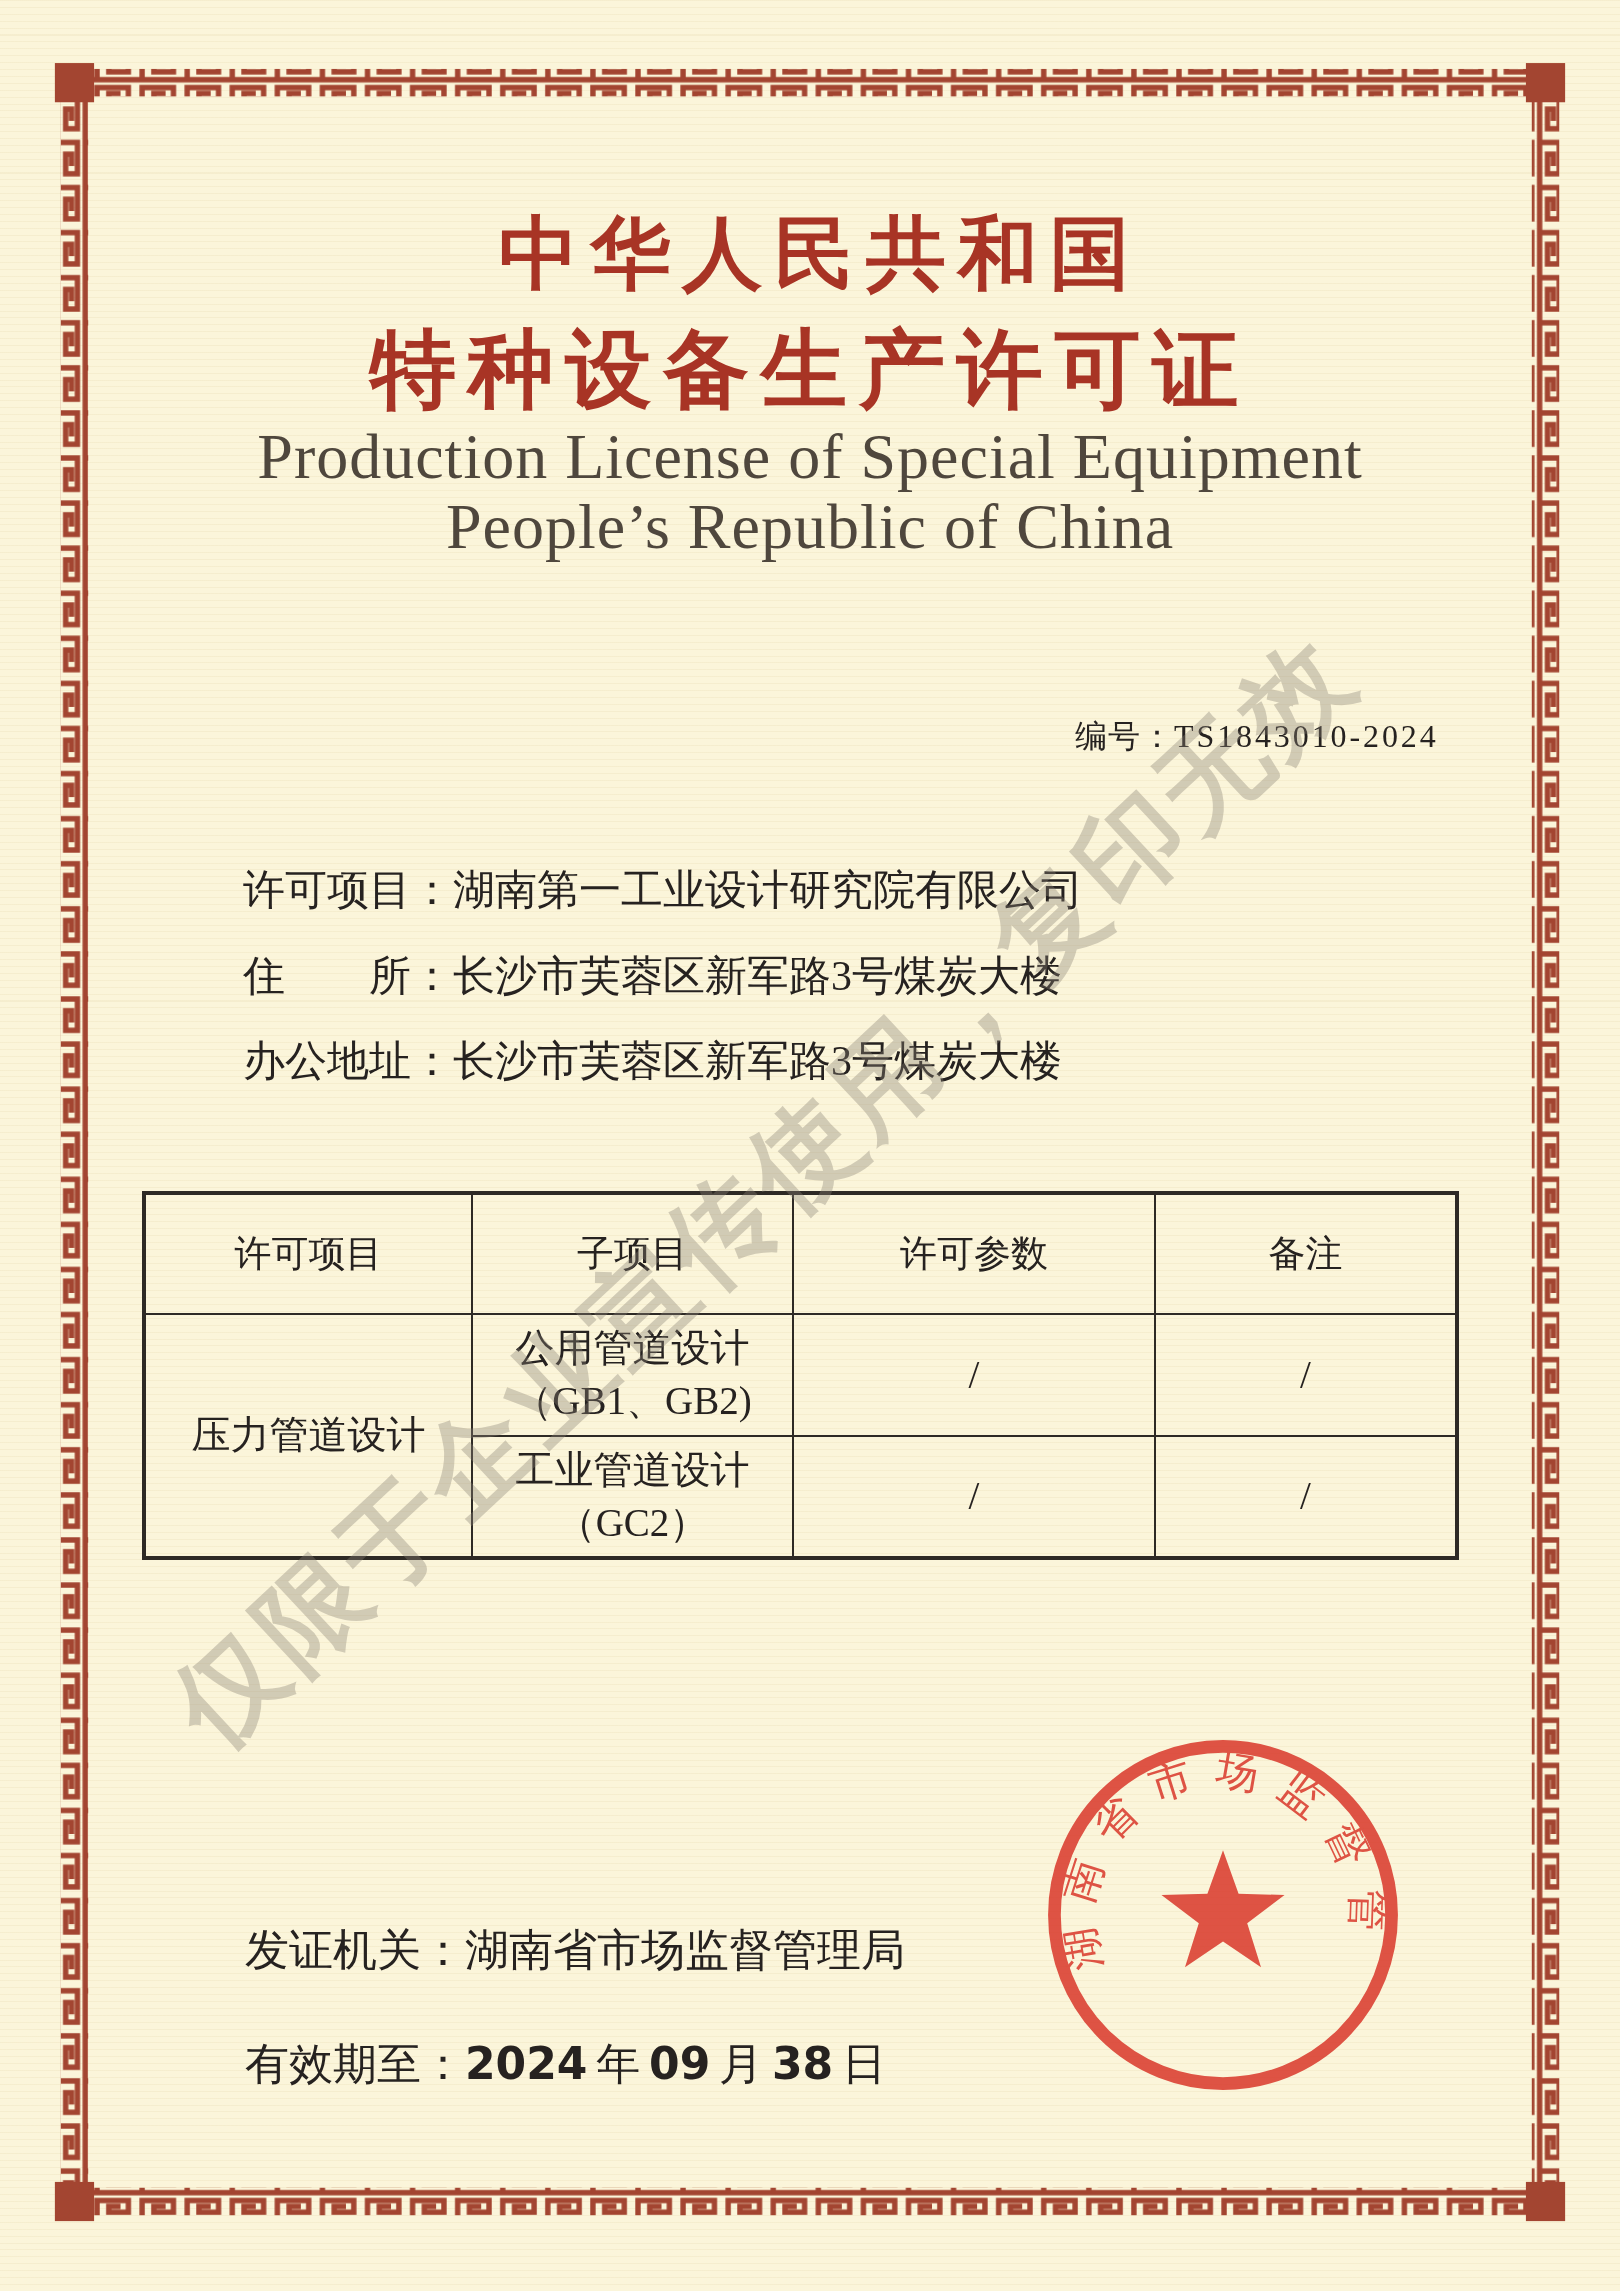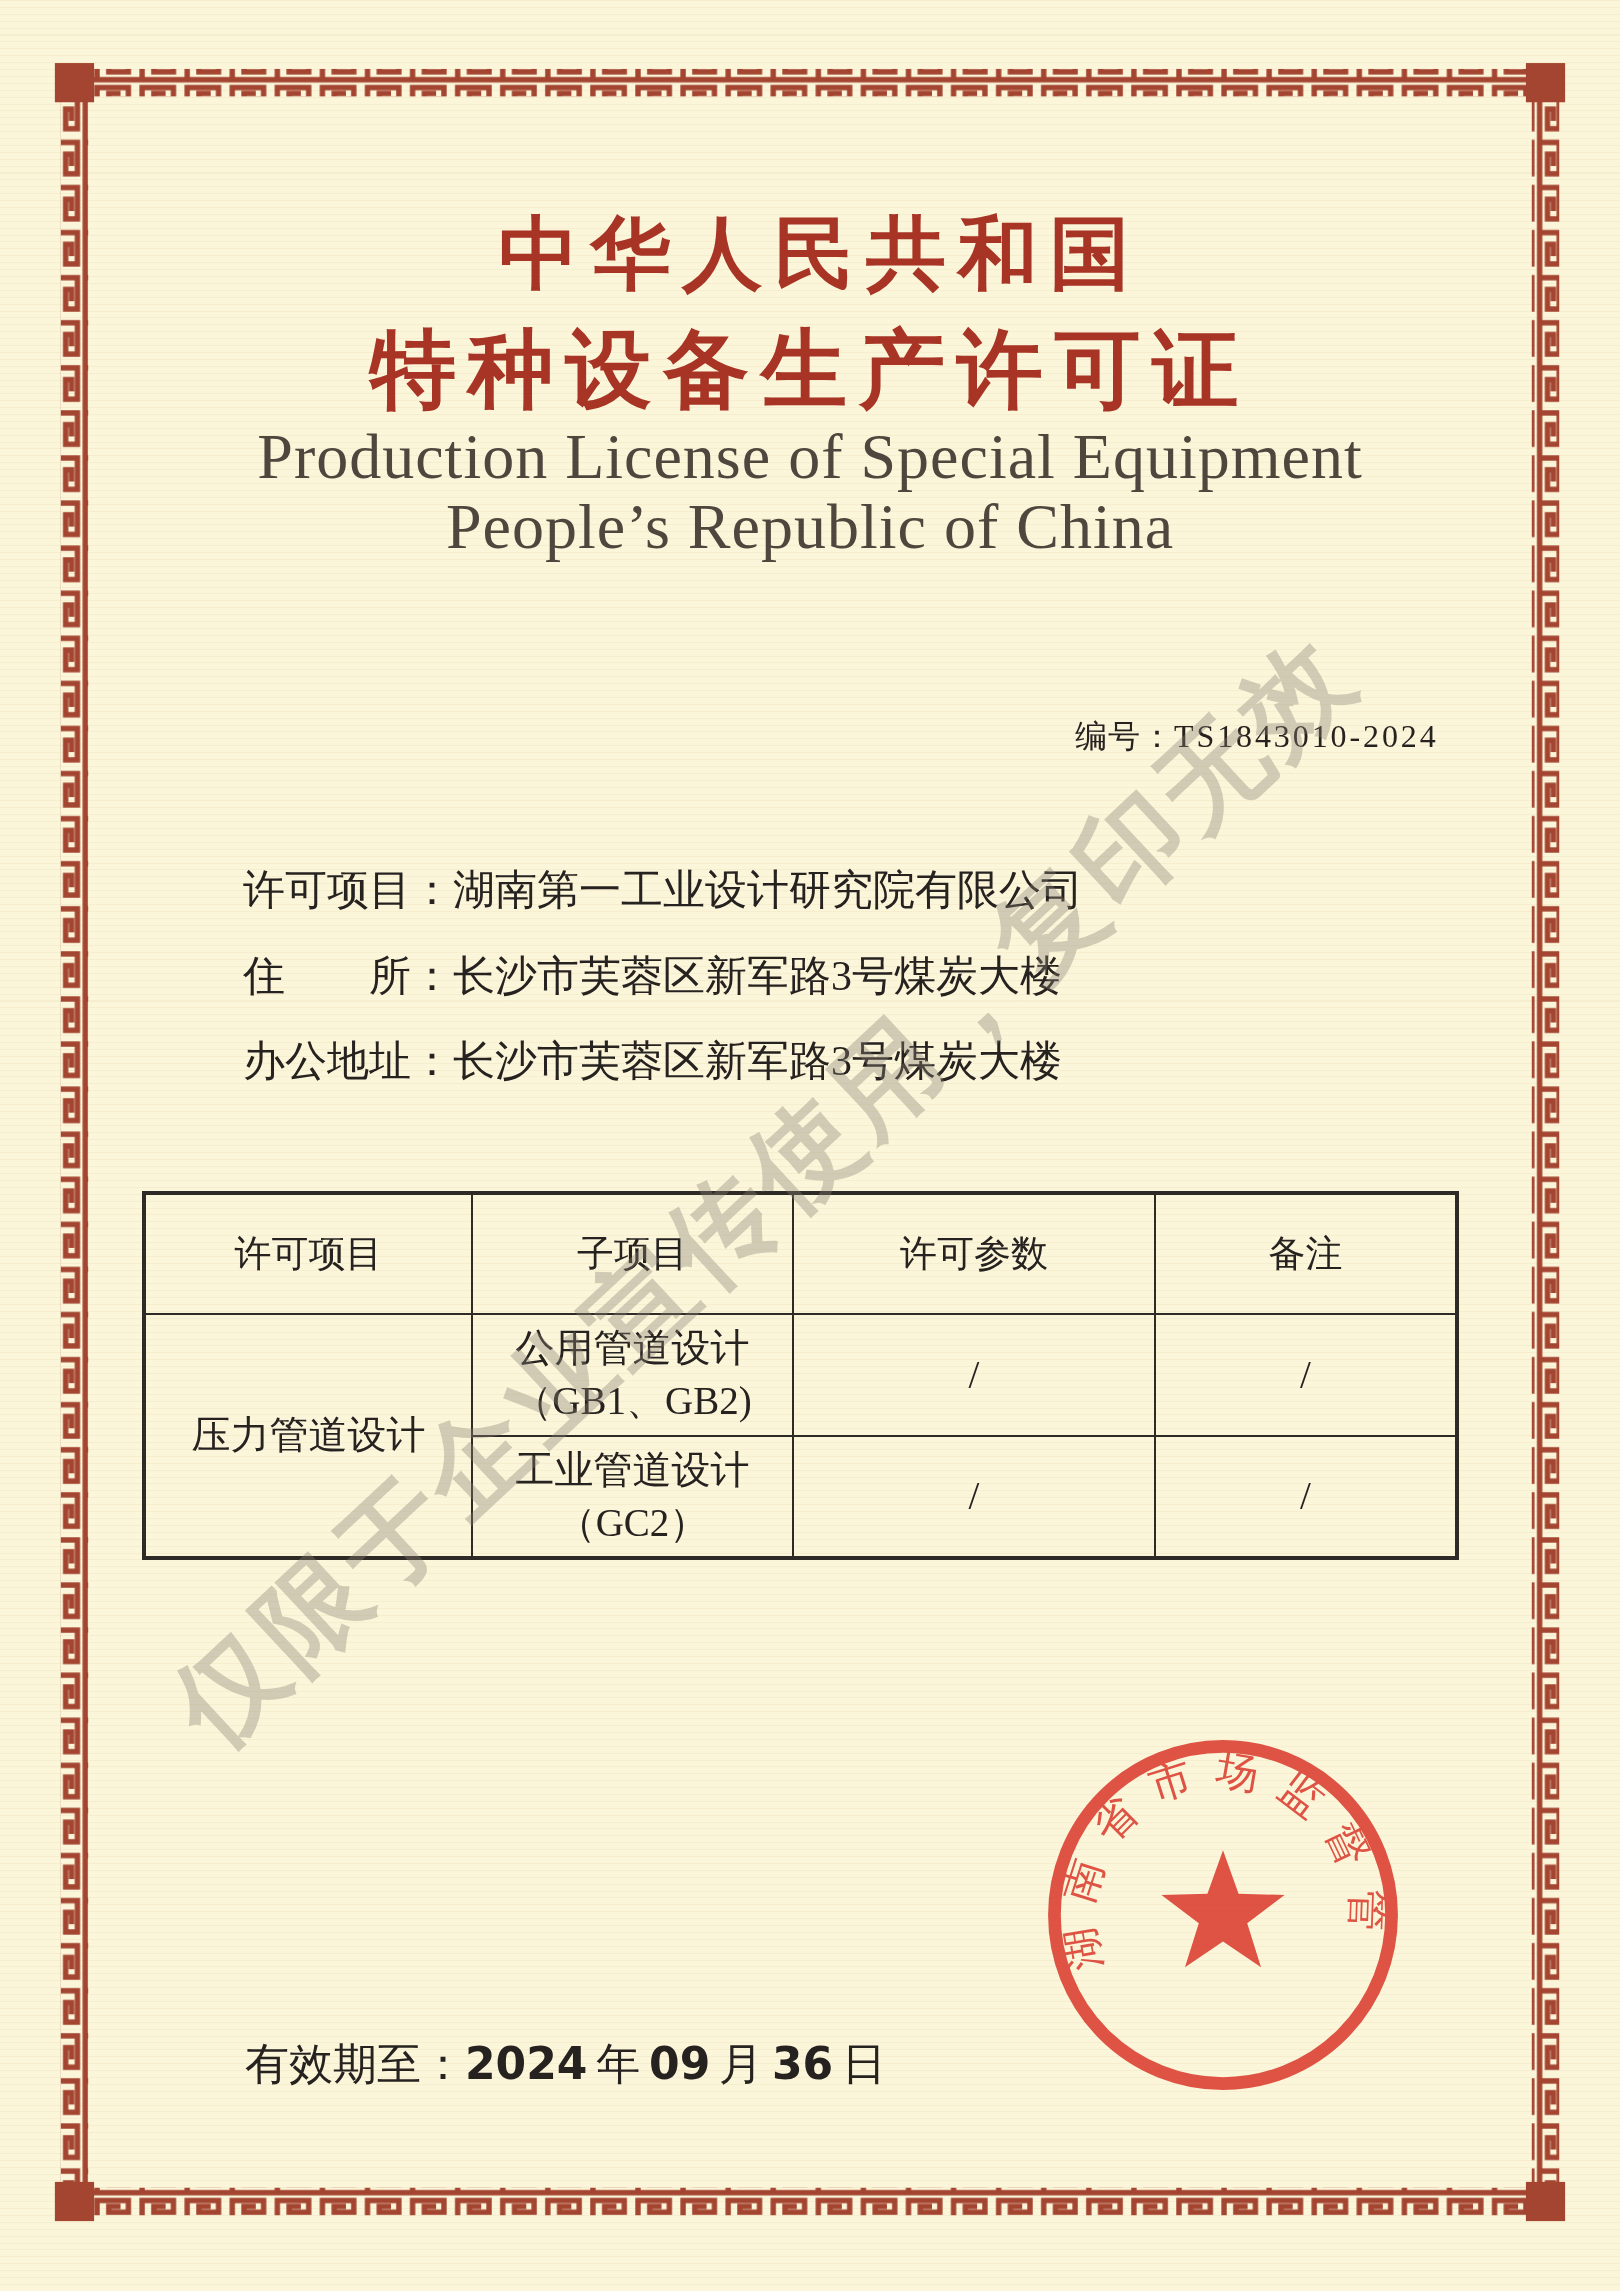--- a/index.html
+++ b/index.html
@@ -153,23 +153,26 @@
 
   <svg class="abs seal" viewBox="0 0 400 400">
     <circle cx="200" cy="200" r="172" fill="none" stroke="#d9372a" stroke-width="13"></circle>
     <polygon fill="#d9372a" points="200,134 215.9,178.2 262.8,179.6 224.7,208.3 238.8,253.4 200,227 161.2,253.4 175.3,208.3 137.2,179.6 184.1,178.2"></polygon>
     <path id="sealArc" d="M 80.4 255.8 A 132 132 0 1 1 319.6 255.8" fill="none"></path>
     <text font-size="43" fill="#d9372a" letter-spacing="20" font-family="Liberation Serif, DejaVu Serif, serif">
       <textPath href="#sealArc" startOffset="4">湖南省市场监督管理局</textPath>
     </text>
   </svg>
 
+  <div class="abs foot authority">
+    <span>发证机关：</span><span>湖南省市场监督管理局</span>
+  </div>
 
   <div class="abs foot valid">
-    <span>有效期至：</span><span class="num">2024</span><span class="u">年</span><span class="num">09</span><span class="u">月</span><span class="num">36</span><span class="u">日</span>
+    <span>有效期至：</span><span class="num">2024</span><span class="u">年</span><span class="num">09</span><span class="u">月</span><span class="num">38</span><span class="u">日</span>
   </div>
 
 
   <div class="abs wm-anchor">
     <div class="wm">仅限于企业宣传使用，复印无效</div>
   </div>
 
 </div>
 
 

